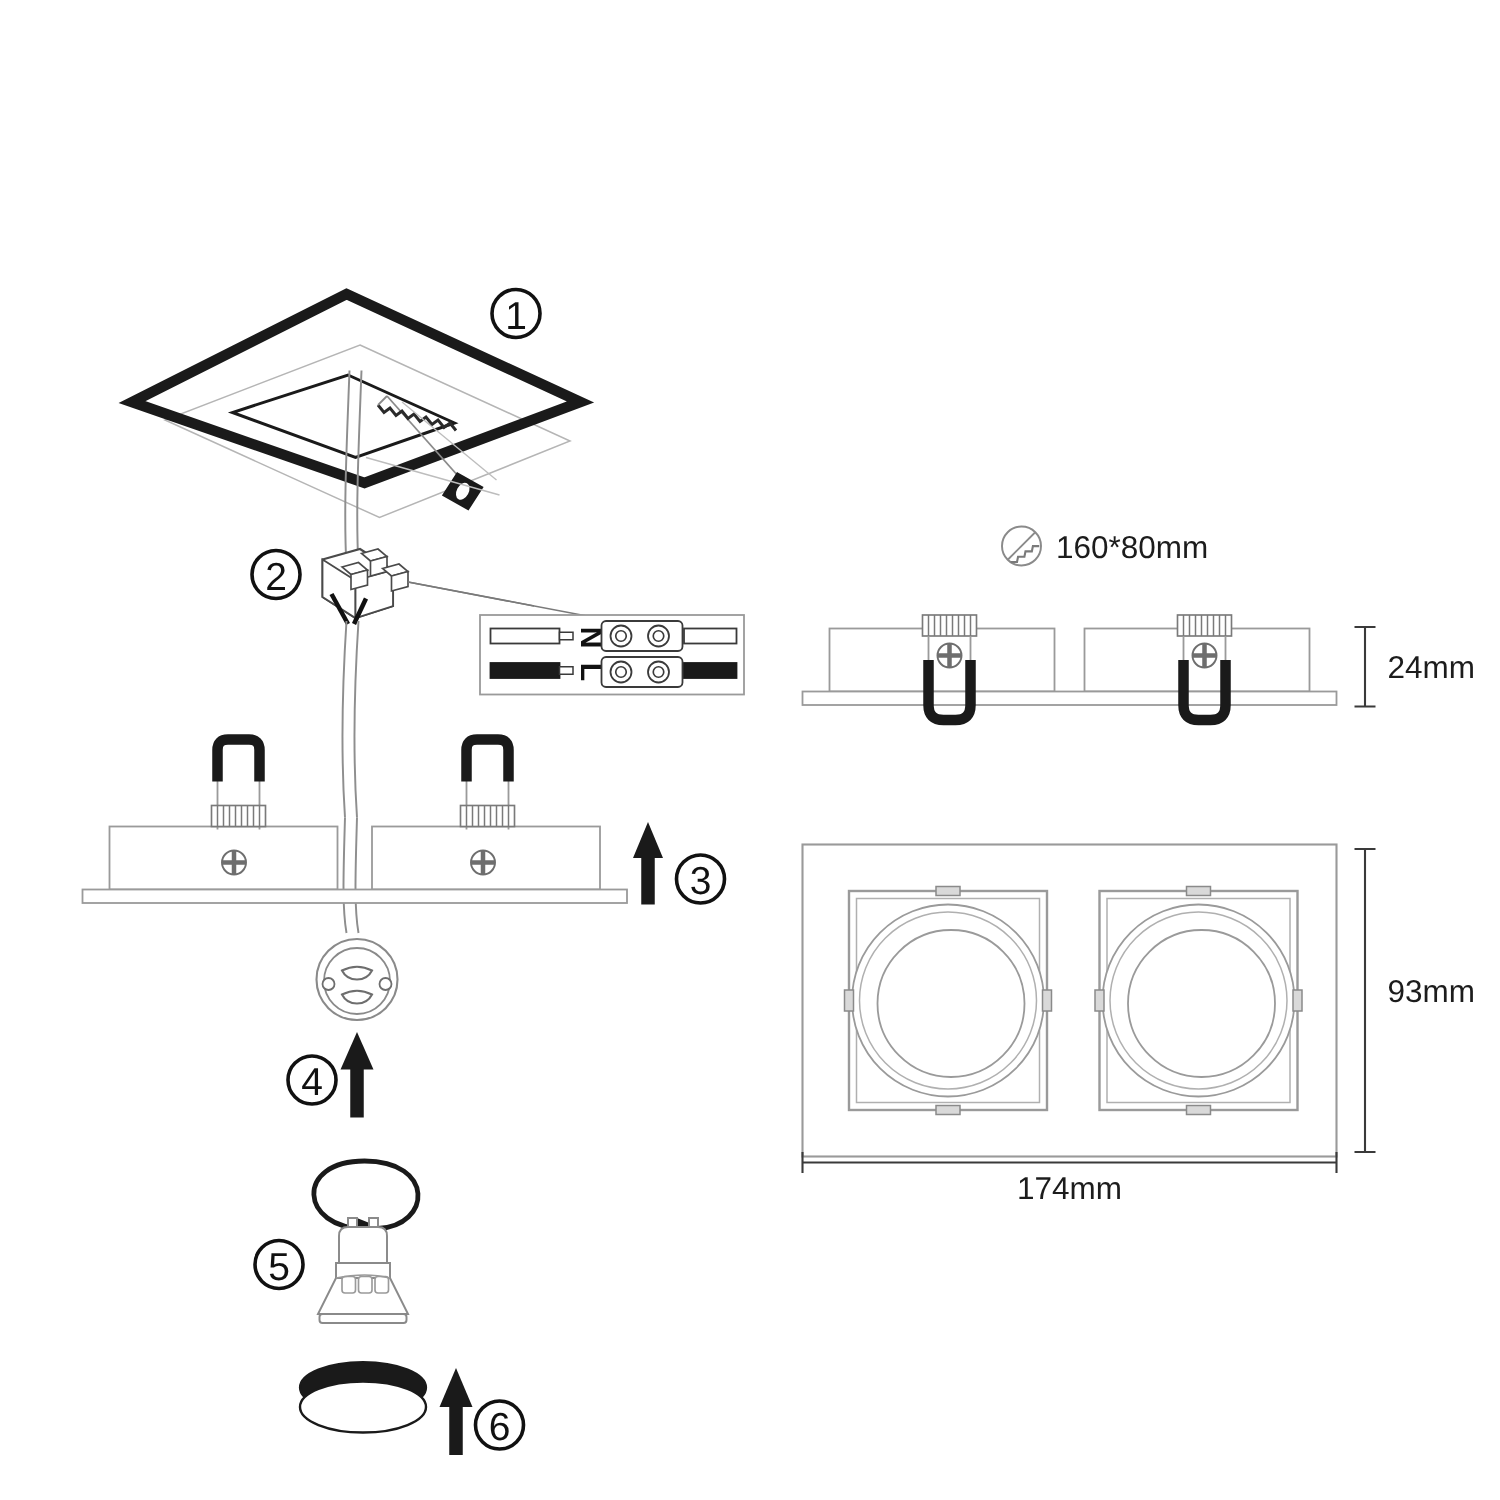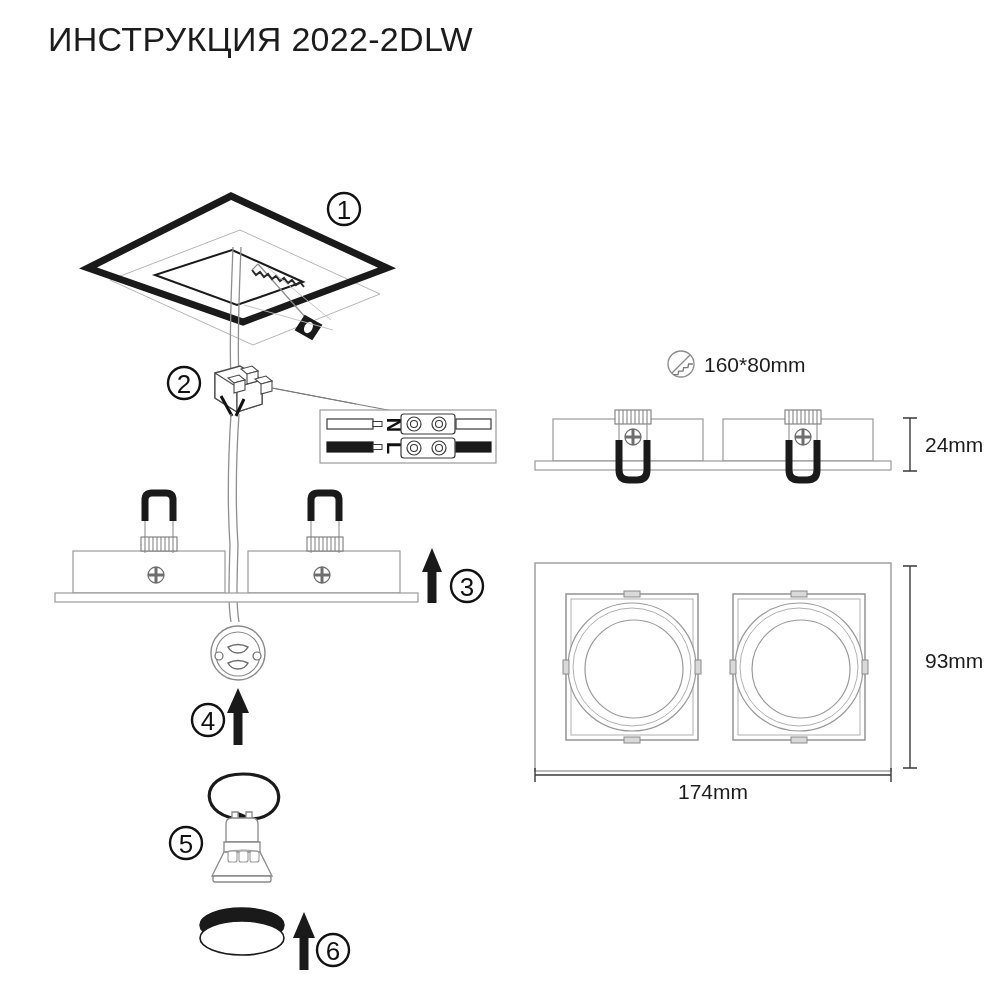--- a/index.html
+++ b/index.html
@@ -53,21 +53,20 @@
     font-size: 20px;
     font-weight: bold;
     fill: #111111;
   }
 </style>
 </head>
 <body>
 
 <div id="sheet">
 
-  <div id="page-title">ИНСТРУКЦИЯ 2022-2DLW</div>
 
   <svg class="layer" viewBox="0 0 1000 1000" xmlns="http://www.w3.org/2000/svg">
     <defs>
       <marker id="arrowSolid" markerWidth="10" markerHeight="10" refX="0" refY="3" orient="auto">
         <path d="M0,0 L0,6 L9,3 z" fill="#1a1a1a"></path>
       </marker>
     </defs>
 
     <g>
 

